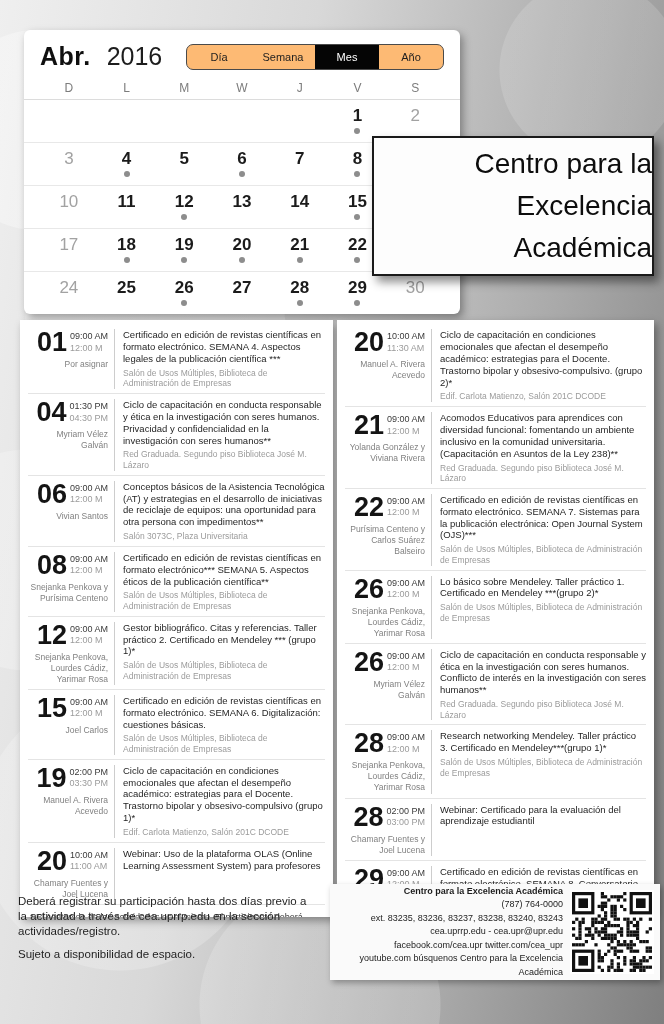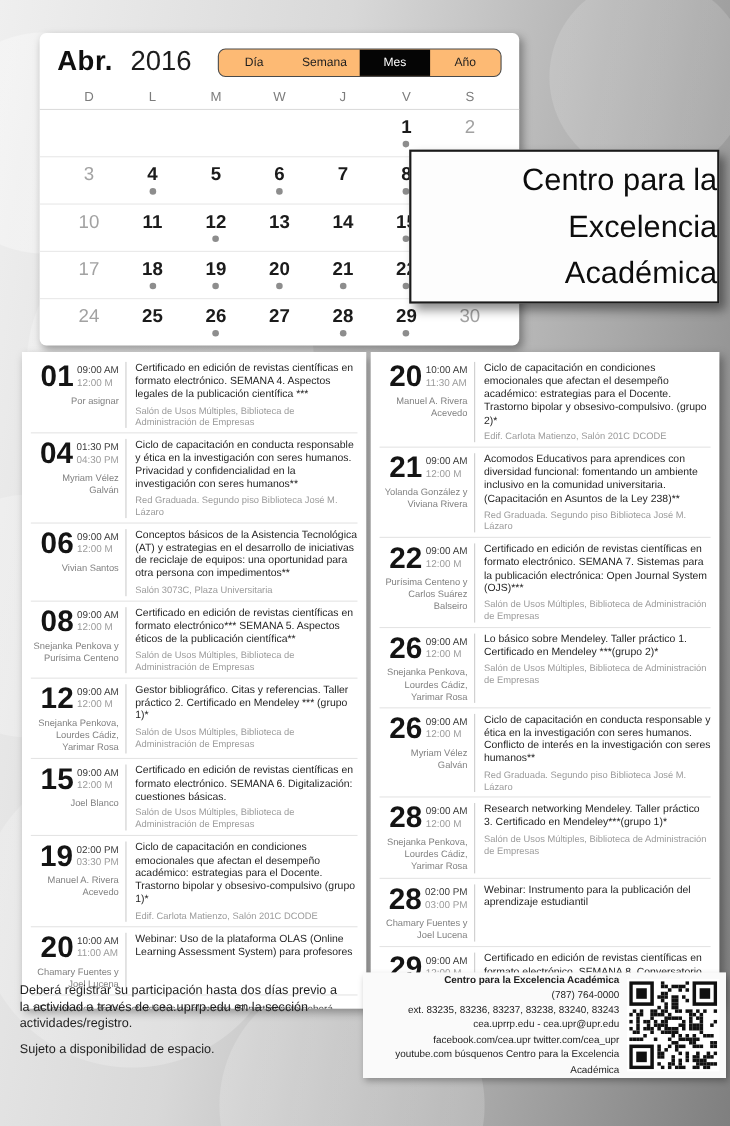--- a/index.html
+++ b/index.html
@@ -10,21 +10,21 @@
       radial-gradient(circle at 40px 130px, rgba(255,255,255,.33) 0 100px, transparent 101px),
       radial-gradient(circle at 155px 330px, rgba(255,255,255,.26) 0 130px, transparent 131px),
       radial-gradient(circle at 28px 560px, rgba(255,255,255,.24) 0 110px, transparent 111px),
       radial-gradient(circle at 120px 830px, rgba(255,255,255,.22) 0 140px, transparent 141px),
       radial-gradient(circle at 320px 1005px, rgba(255,255,255,.18) 0 120px, transparent 121px),
       radial-gradient(circle at 590px 70px, rgba(255,255,255,.15) 0 90px, transparent 91px),
       linear-gradient(100deg,#efefef 0%,#d8d8d8 38%,#aaaaaa 72%,#7f7f7f 100%);
   }
   
   .cal-panel{position:absolute;left:24px;top:30px;width:436px;height:284px;background:#fff;
-    border-radius:6px;box-shadow:3px 4px 8px rgba(0,0,0,.35);box-sizing:border-box;margin-left:12px;}
+    border-radius:6px;box-shadow:3px 4px 8px rgba(0,0,0,.35);box-sizing:border-box;}
   .cal-header{display:flex;align-items:center;padding:12px 16px 2px;}
   .cal-month{font-size:25px;font-weight:bold;color:#0f0f0f;letter-spacing:.5px;}
   .cal-year{font-size:25px;color:#1d1d1d;margin-left:16px;}
   .cal-tabs{margin-left:auto;display:flex;border:1px solid #4a4a4a;border-radius:7px;overflow:hidden;height:24px;width:256px;background:#fdba74;justify-content:space-between;}
   .cal-tab{flex:1;display:flex;align-items:center;justify-content:center;font-size:11px;color:#1e1e1e;cursor:pointer;}
   .cal-tab.active{background:#050505;color:#fff;}
   .cal-weekdays{display:flex;padding:8px 16px 4px;border-bottom:1px solid #dcdcdc;margin:0 0 0 0;}
   .cal-wd{flex:1;text-align:center;font-size:12px;color:#7c7c7c;}
   .cal-week{display:flex;padding:0 16px;border-bottom:1px solid #e8e8e8;height:43px;box-sizing:border-box;}
   .cal-week:last-child{border-bottom:none;}
@@ -228,21 +228,21 @@
   </div>
   <div class="event">
     <div class="ev-meta">
         <div class="ev-top">
           <span class="ev-date">15</span>
           <span class="ev-times">
             <span class="ev-start">09:00 AM</span>
             <span class="ev-end">12:00 M</span>
           </span>
         </div>
-        <div class="ev-presenter">Joel Blanco</div>
+        <div class="ev-presenter">Joel Carlos</div>
       </div>
     <div class="ev-body">
         <div class="ev-desc">Certificado en edición de revistas científicas en formato electrónico. SEMANA 6. Digitalización: cuestiones básicas.</div>
         <div class="ev-loc">Salón de Usos Múltiples, Biblioteca de Administración de Empresas</div>
       </div>
   </div>
   <div class="event">
     <div class="ev-meta">
         <div class="ev-top">
           <span class="ev-date">19</span>
@@ -390,21 +390,21 @@
           <span class="ev-date">28</span>
           <span class="ev-times">
             <span class="ev-start">02:00 PM</span>
             <span class="ev-end">03:00 PM</span>
           </span>
         </div>
         <div class="ev-presenter">Chamary Fuentes y
 Joel Lucena</div>
       </div>
     <div class="ev-body">
-        <div class="ev-desc">Webinar: Instrumento para la publicación del aprendizaje estudiantil</div>
+        <div class="ev-desc">Webinar: Certificado para la evaluación del aprendizaje estudiantil</div>
         <div class="ev-loc"></div>
       </div>
   </div>
   <div class="event">
     <div class="ev-meta">
         <div class="ev-top">
           <span class="ev-date">29</span>
           <span class="ev-times">
             <span class="ev-start">09:00 AM</span>
             <span class="ev-end">12:00 M</span>

